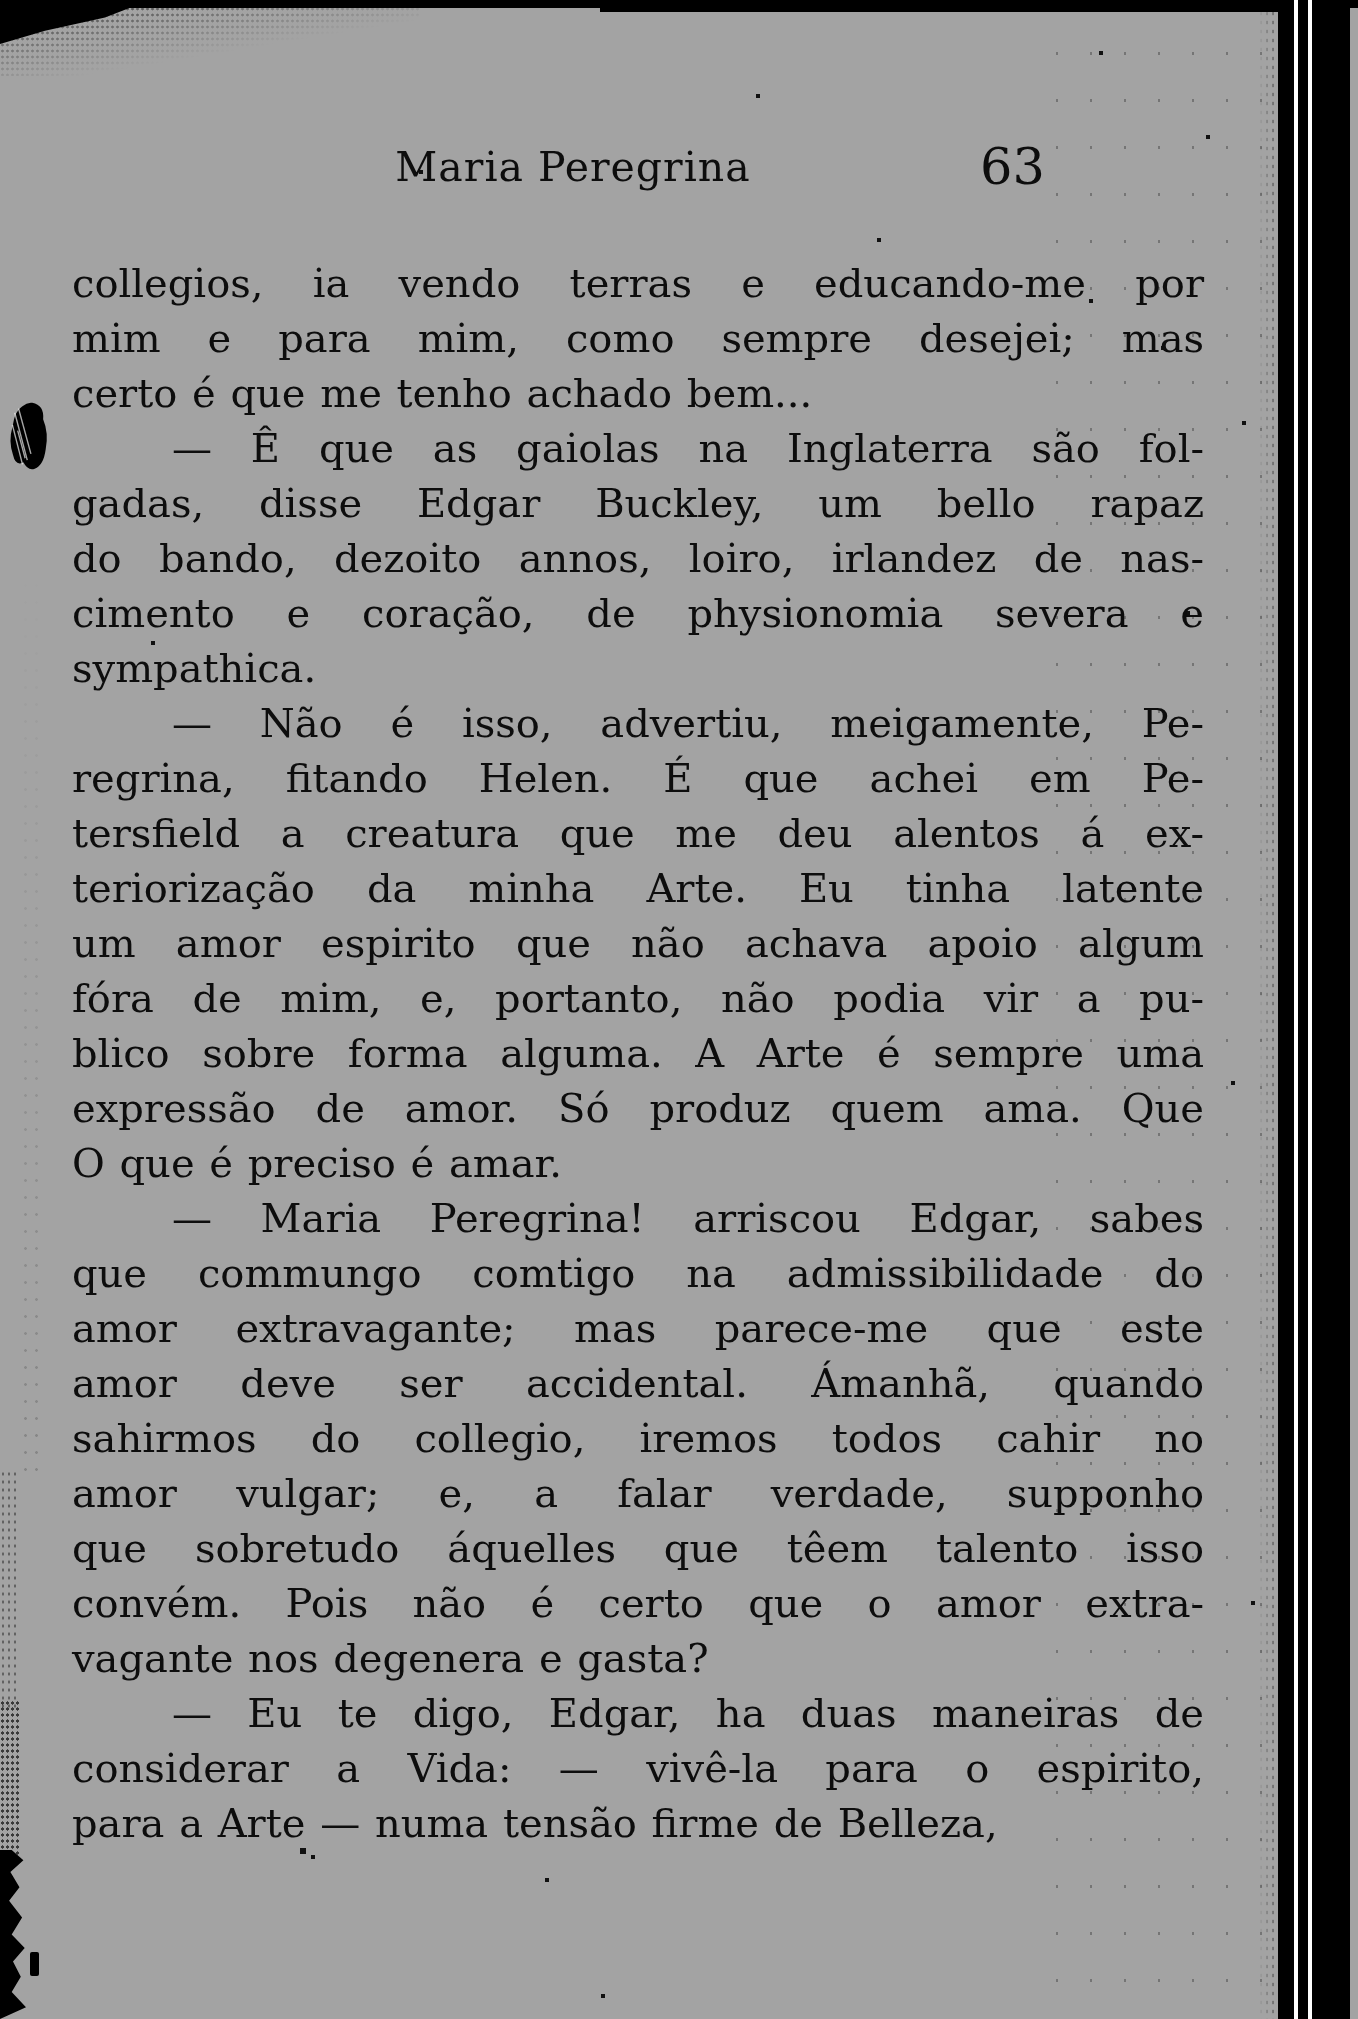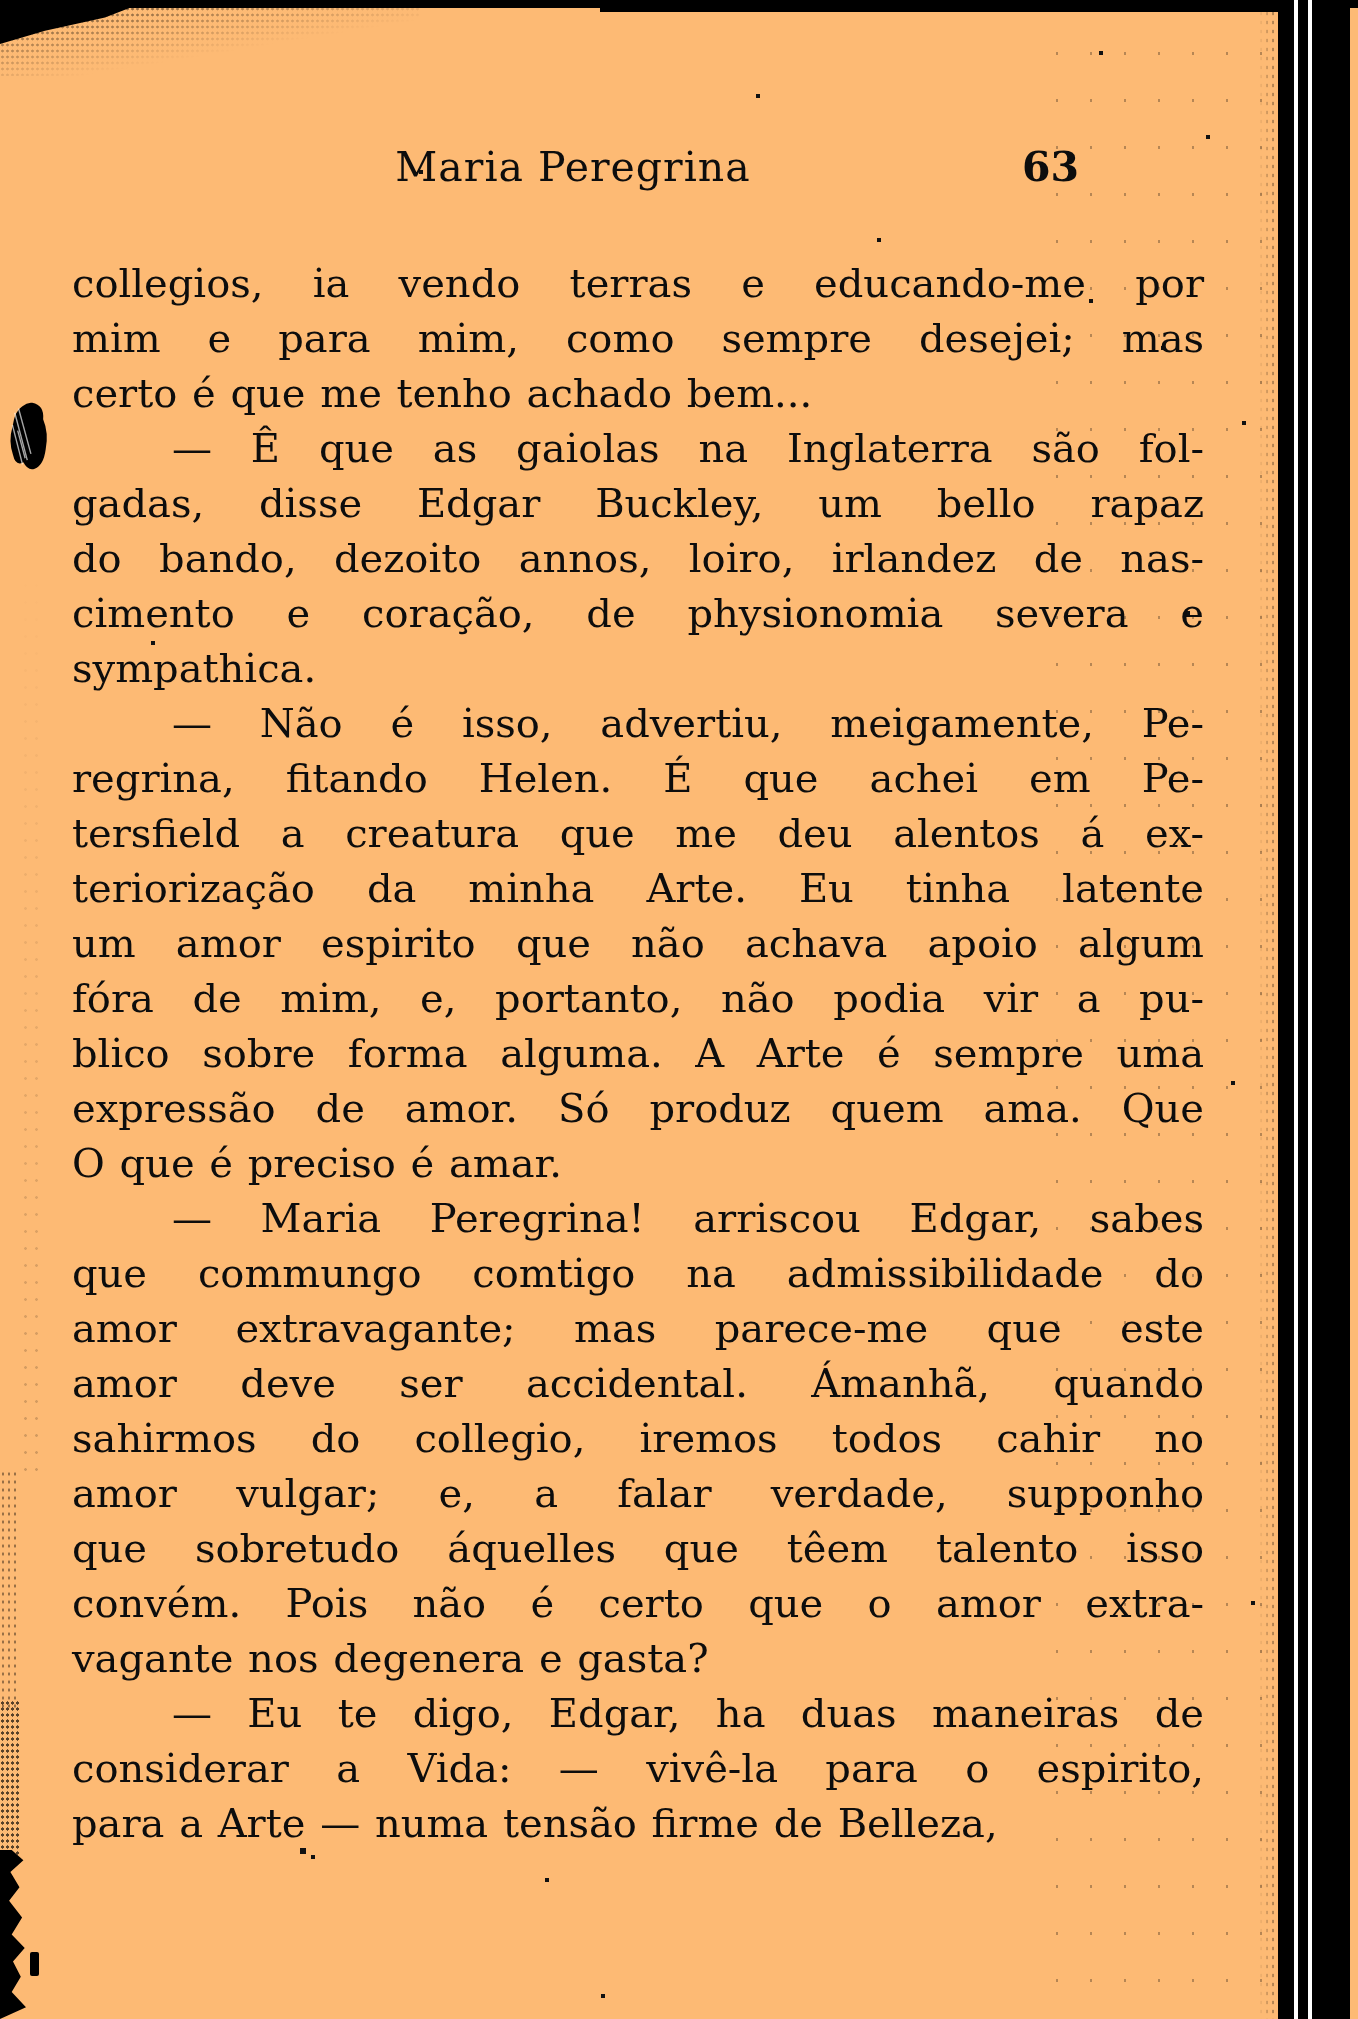--- a/index.html
+++ b/index.html
@@ -1,43 +1,42 @@
 <!DOCTYPE html>
 <html><head>
 <meta charset="utf-8">
 <style>
   html, body { margin: 0; padding: 0; background: #e8e8e8; }
   .page {
     position: relative;
     width: 1358px;
     height: 2019px;
-    background: #fdba74;
+    background: #a3a3a3;
     overflow: hidden;
     font-family: "DejaVu Serif", "Liberation Serif", serif;
     color: #0d0d0d;
   }
 
   
   .header-title {
     position: absolute;
     top: 144px;
     left: 573px;
     transform: translateX(-50%);
     font-size: 41px;
     line-height: 46px;
     letter-spacing: 1px;
     white-space: nowrap;
   }
   .page-number {
     position: absolute;
     top: 144px;
-    left: 1022px;
-    font-size: 41px;
+    left: 980px;
+    font-size: 51px;
     line-height: 46px;
-    font-weight: bold;
   }
 
   
   .body-text {
     position: absolute;
     top: 256px;
     left: 64px;
     width: 1132px;
     margin-left: 8px;
   }

